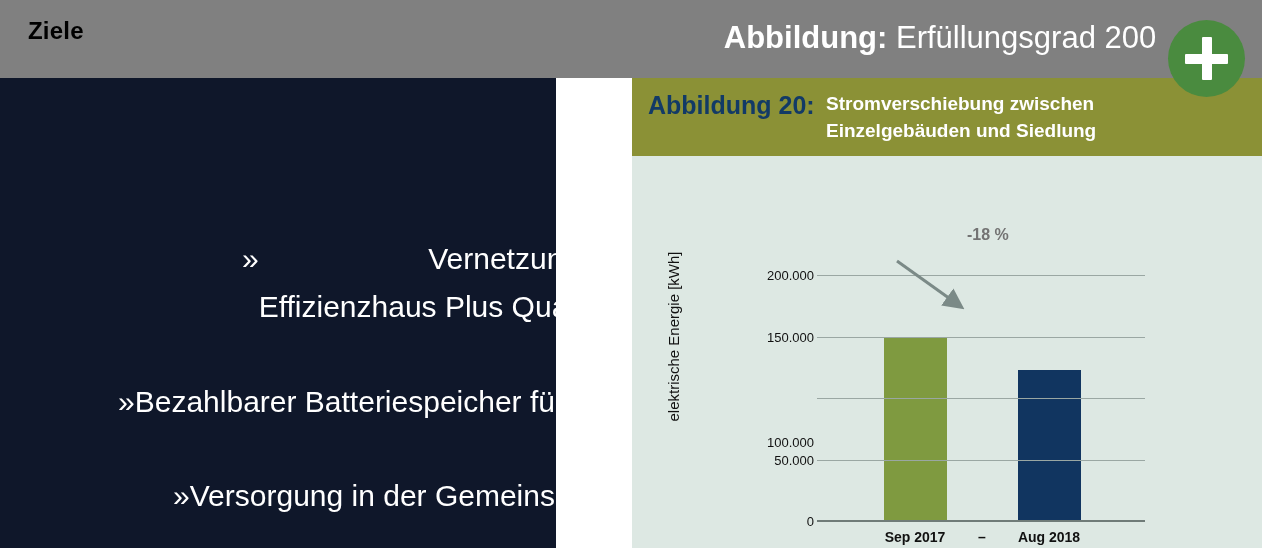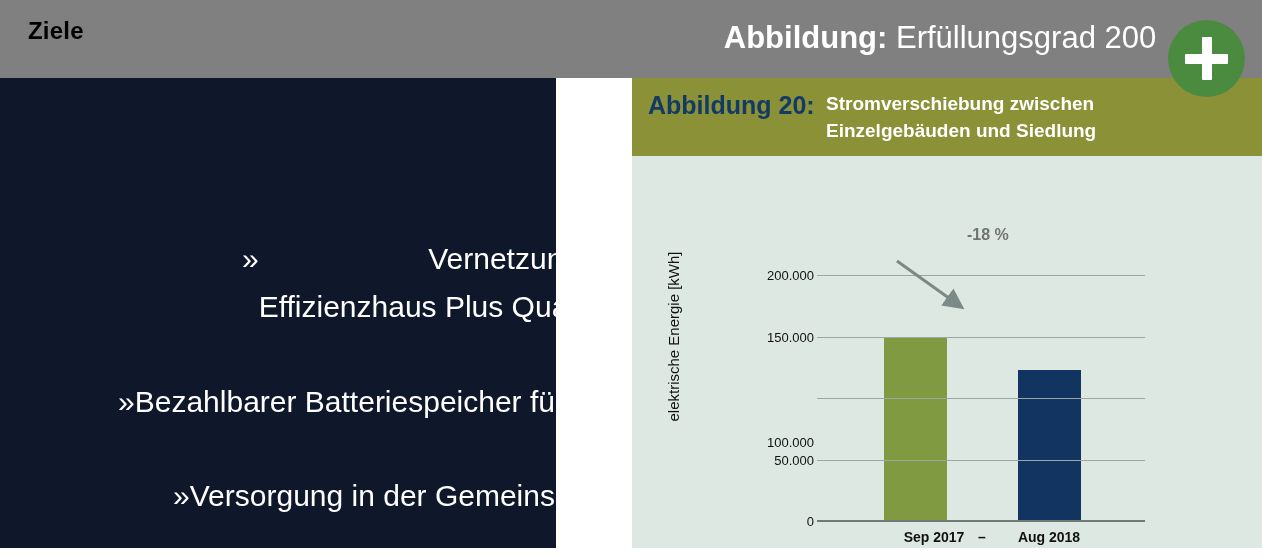--- a/index.html
+++ b/index.html
@@ -301,21 +301,21 @@
             <marker id="ah" markerWidth="7" markerHeight="7" refX="5.2" refY="3.5" orient="auto">
               <path d="M0,0 L7,3.5 L0,7 z" fill="#7b8a87"></path>
             </marker>
           </defs>
           <line x1="80" y1="105" x2="143" y2="150" stroke="#7b8a87" stroke-width="3" marker-end="url(#ah)"></line>
         </svg>
       <div class="annot-label" style="left: 150px; top: 70px;">-18 %</div>
         </div>
 
       <div class="xlabels" id="xlabels" style="top: 373px;">
-          <div class="xlabel" style="left: 98px; margin-left: 19px;">Sep 2017</div>
+          <div class="xlabel" style="left: 98px;">Sep 2017</div>
           <div class="xlabel" style="left: 165px;">–</div>
           <div class="xlabel" style="left: 232px;">Aug 2018</div>
         </div>
 
     </div>
   </div>
 
 </div>
 
 </body></html>

